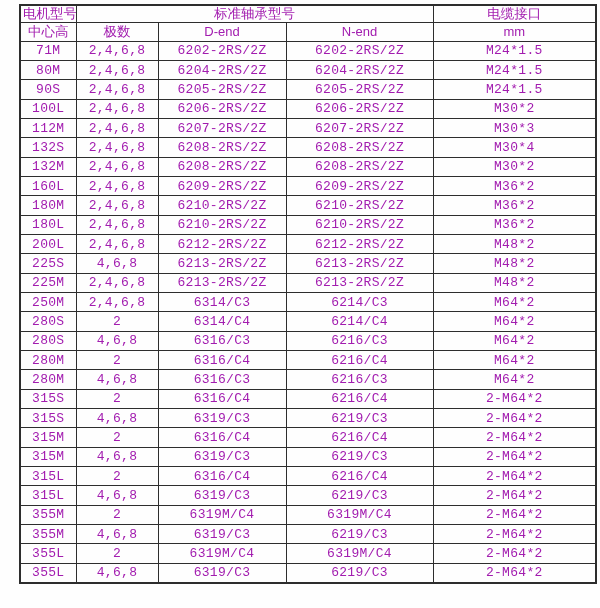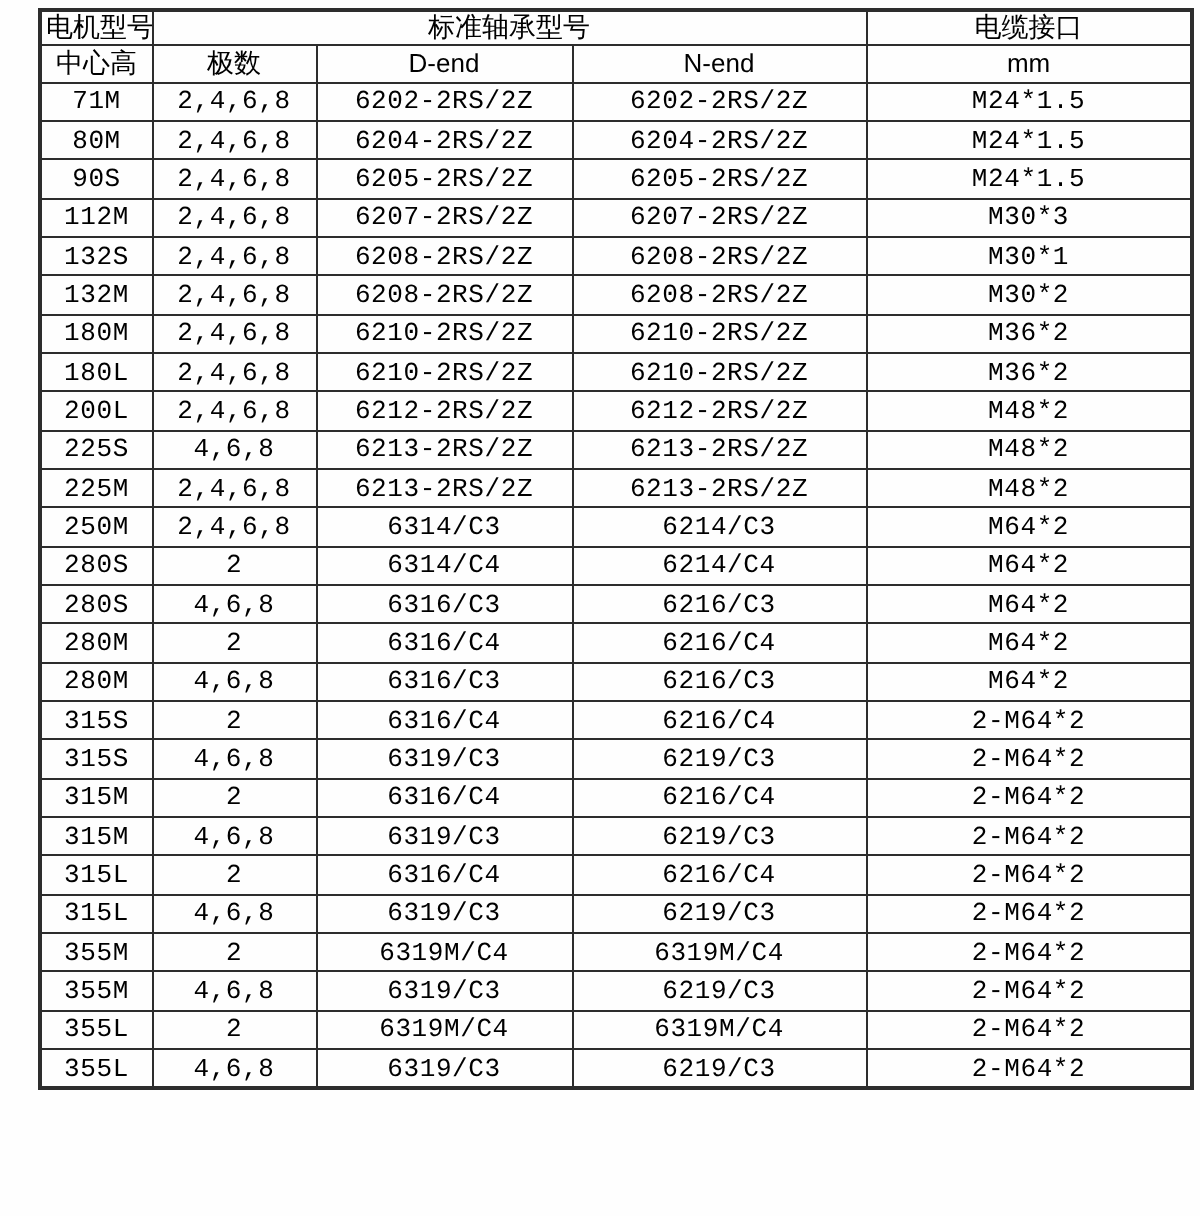--- a/index.html
+++ b/index.html
@@ -15,21 +15,21 @@
     overflow: hidden;
   }
   table.spec {
     position: absolute;
     left: 19px;
     top: 4px;
     width: 576px;
     border-collapse: collapse;
     table-layout: fixed;
     background: #fefefe;
-    color: #000000;
+    color: #a21caf;
     font-family: "Liberation Mono", "DejaVu Sans Mono", monospace;
     font-size: 13px;
     line-height: 1;
   }
   table.spec th, table.spec td {
     border: 1px solid #2d2d2d;
     text-align: center;
     vertical-align: middle;
     padding: 0 2px;
     overflow: hidden;
@@ -95,39 +95,53 @@
           <td>M24*1.5</td>
         </tr>
         <tr>
           <td>90S</td>
           <td>2,4,6,8</td>
           <td>6205-2RS/2Z</td>
           <td>6205-2RS/2Z</td>
           <td>M24*1.5</td>
         </tr>
         <tr>
+          <td>100L</td>
+          <td>2,4,6,8</td>
+          <td>6206-2RS/2Z</td>
+          <td>6206-2RS/2Z</td>
+          <td>M30*2</td>
+        </tr>
+        <tr>
           <td>112M</td>
           <td>2,4,6,8</td>
           <td>6207-2RS/2Z</td>
           <td>6207-2RS/2Z</td>
           <td>M30*3</td>
         </tr>
         <tr>
           <td>132S</td>
           <td>2,4,6,8</td>
           <td>6208-2RS/2Z</td>
           <td>6208-2RS/2Z</td>
-          <td>M30*1</td>
+          <td>M30*4</td>
         </tr>
         <tr>
           <td>132M</td>
           <td>2,4,6,8</td>
           <td>6208-2RS/2Z</td>
           <td>6208-2RS/2Z</td>
           <td>M30*2</td>
+        </tr>
+        <tr>
+          <td>160L</td>
+          <td>2,4,6,8</td>
+          <td>6209-2RS/2Z</td>
+          <td>6209-2RS/2Z</td>
+          <td>M36*2</td>
         </tr>
         <tr>
           <td>180M</td>
           <td>2,4,6,8</td>
           <td>6210-2RS/2Z</td>
           <td>6210-2RS/2Z</td>
           <td>M36*2</td>
         </tr>
         <tr>
           <td>180L</td>

